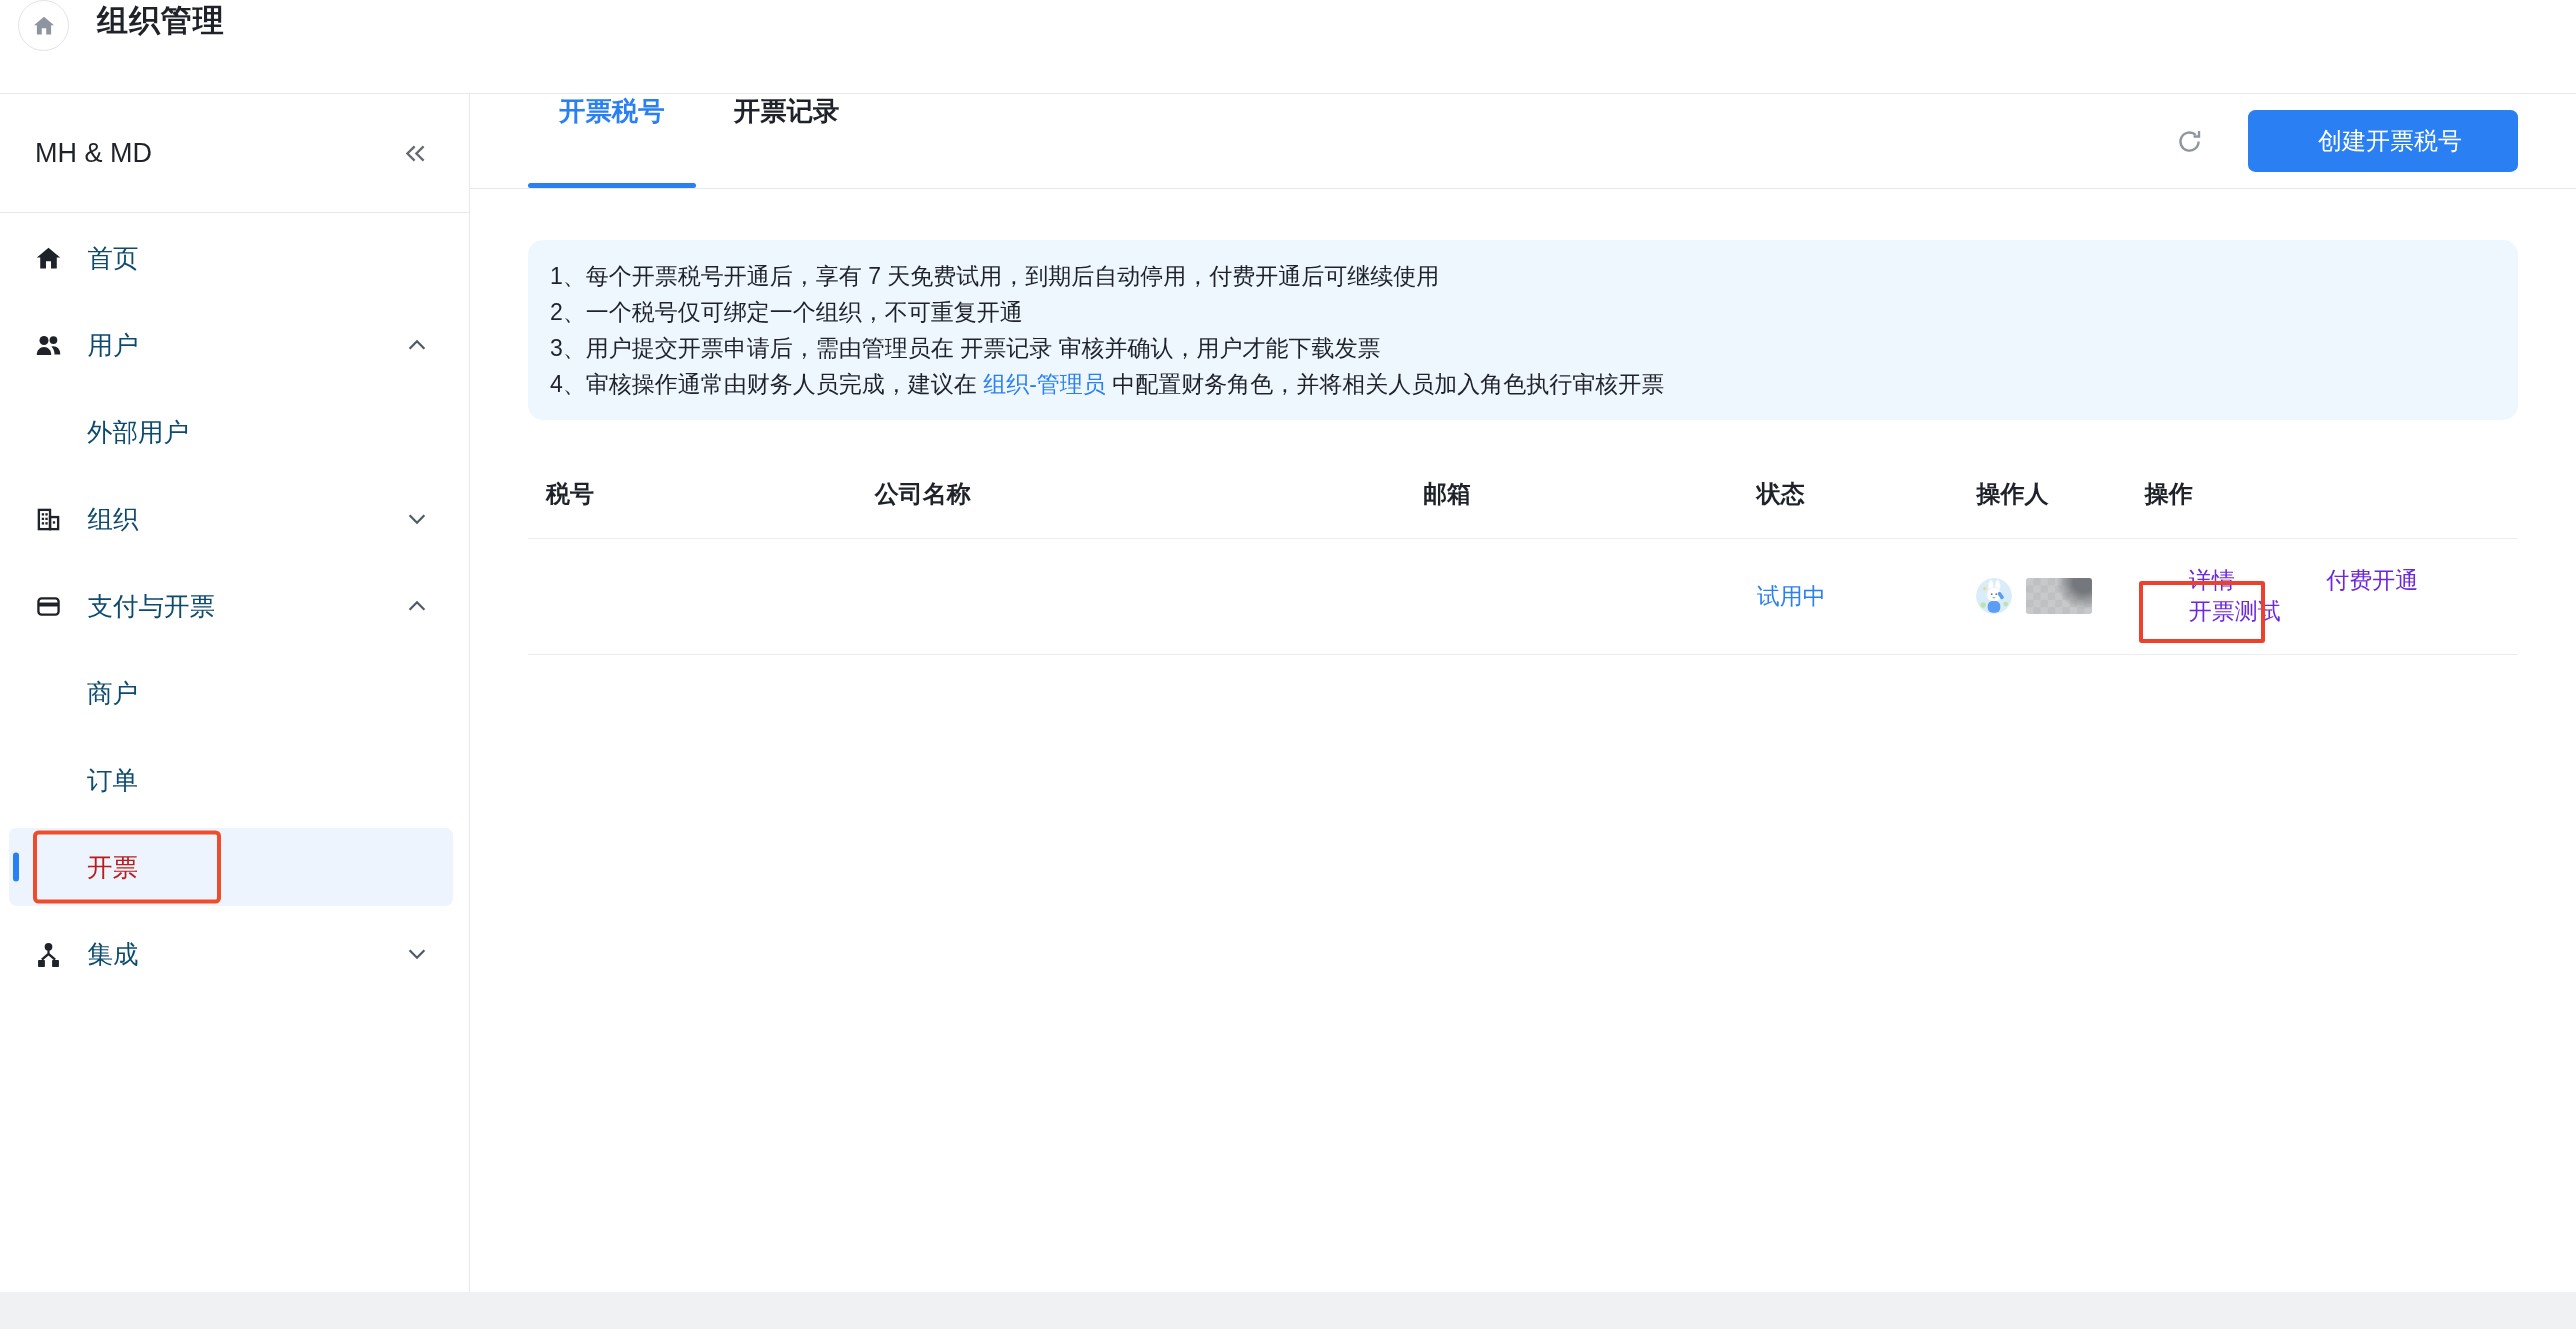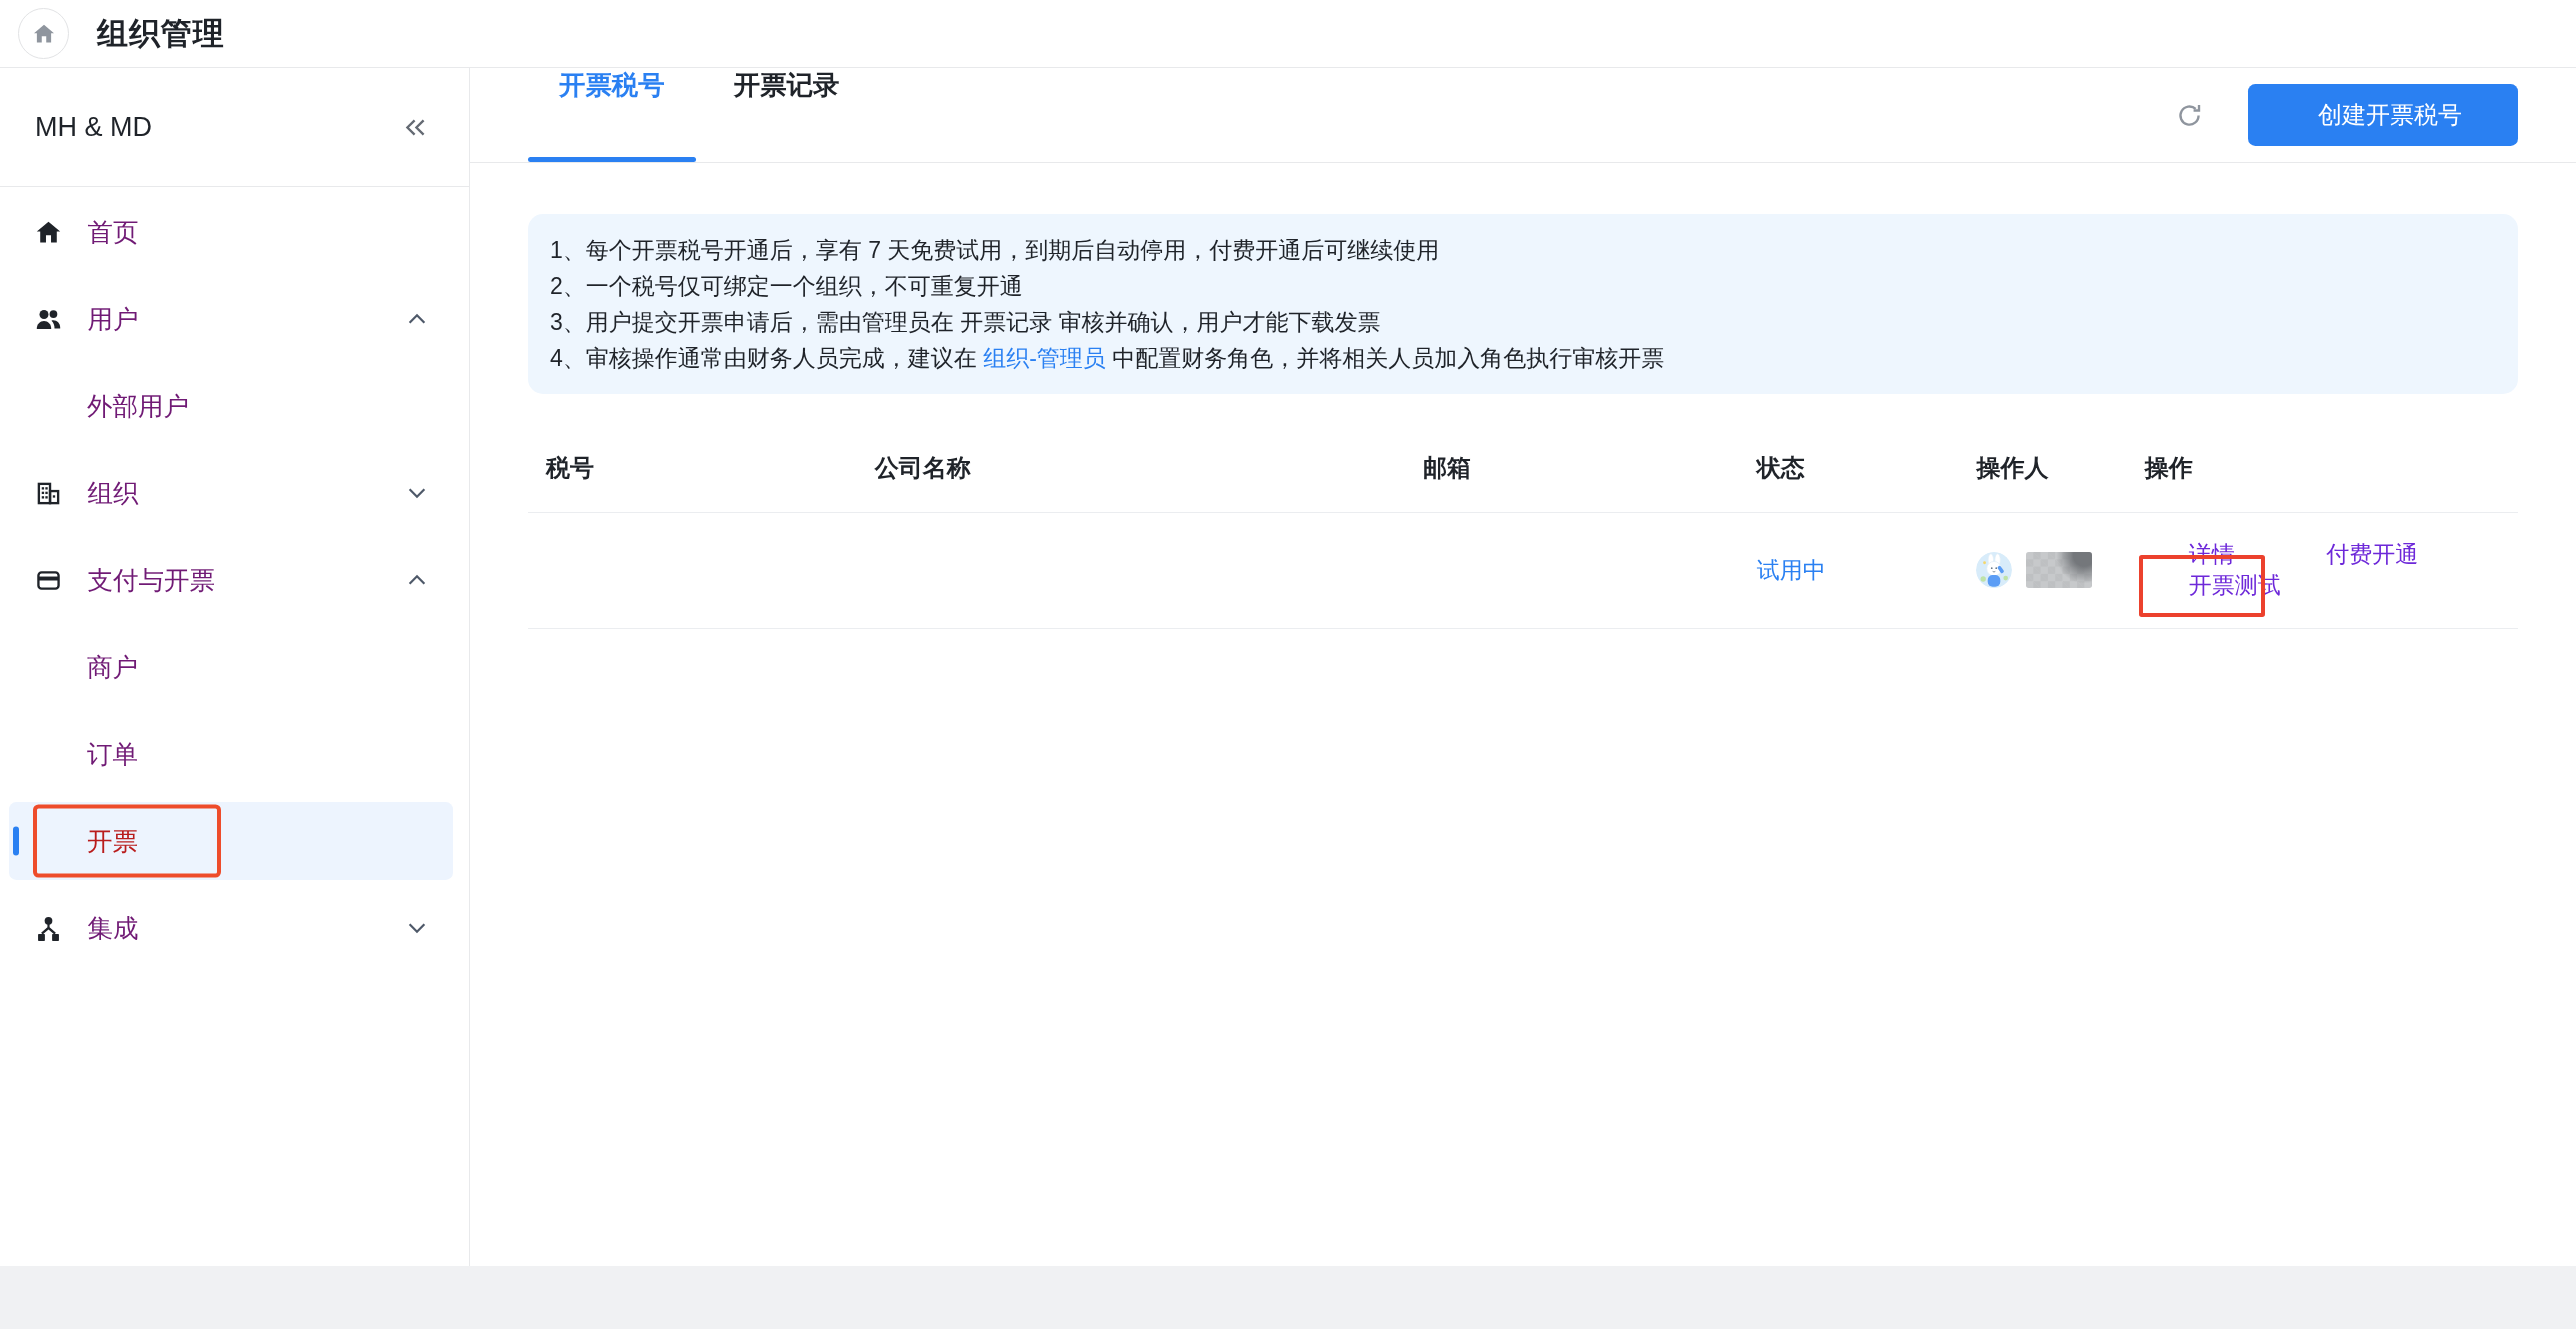--- a/index.html
+++ b/index.html
@@ -4,22 +4,22 @@
 <style>
   * { margin:0; padding:0; box-sizing:border-box; }
   html,body { width:2576px; height:1330px; overflow:hidden; }
   body {
     font-family:"Liberation Sans","DejaVu Sans",sans-serif;
     background:#f0f1f3;
     color:#1f2329;
   }
   
   .topbar {
-    height:68px; background:#fff; border-bottom:0.9px solid #e8e9eb;
-    display:flex; align-items:center; padding-left:18px;
+    height:94px; background:#fff; border-bottom:0.9px solid #e8e9eb;
+    display:flex; padding-left:18px;
   }
   .home-btn {
     width:51px; height:51px; border-radius:50%;
     border:0.9px solid #e2e3e5; background:#fff;
     display:flex; align-items:center; justify-content:center;
     color:#8f959e; cursor:pointer;
   }
   .page-title { font-size:31px; font-weight:700; margin-left:28px; letter-spacing:0.9px; }
 
   
@@ -31,21 +31,21 @@
   .sidebar-header {
     height:119px; border-bottom:0.9px solid #e8e9eb;
     display:flex; align-items:center; padding:0 40px 0 35px;
   }
   .org-name { font-size:27px; font-weight:500; flex:1; }
   .collapse-btn { color:#646a73; cursor:pointer; display:flex; align-items:center; }
 
   .menu { padding-top:1.8px; }
   .menu-item {
     position:relative; height:87px; display:flex; align-items:center;
-    padding:0 40px 0 35px; font-size:25.5px; color:#701a75; cursor:pointer;
+    padding:0 40px 0 35px; font-size:25.5px; color:#0c4a6e; cursor:pointer;
   }
   .menu-item .mi-icon { width:27px; height:27px; display:flex; margin-right:25.5px; color:#1f2329; }
   .menu-item .mi-label { flex:1; }
   .menu-item .mi-chevron { color:#4e5969; display:flex; }
   .menu-item.sub { padding-left:87px; }
   .menu-item.selected { color:#b91c1c;justify-content:flex-end; }
   .menu-item.selected::before {
     content:""; position:absolute; left:9px; right:16.4px; top:4.6px; bottom:4.6px;
     background:#edf4fe; border-radius:7.3px; z-index:0;
   }

